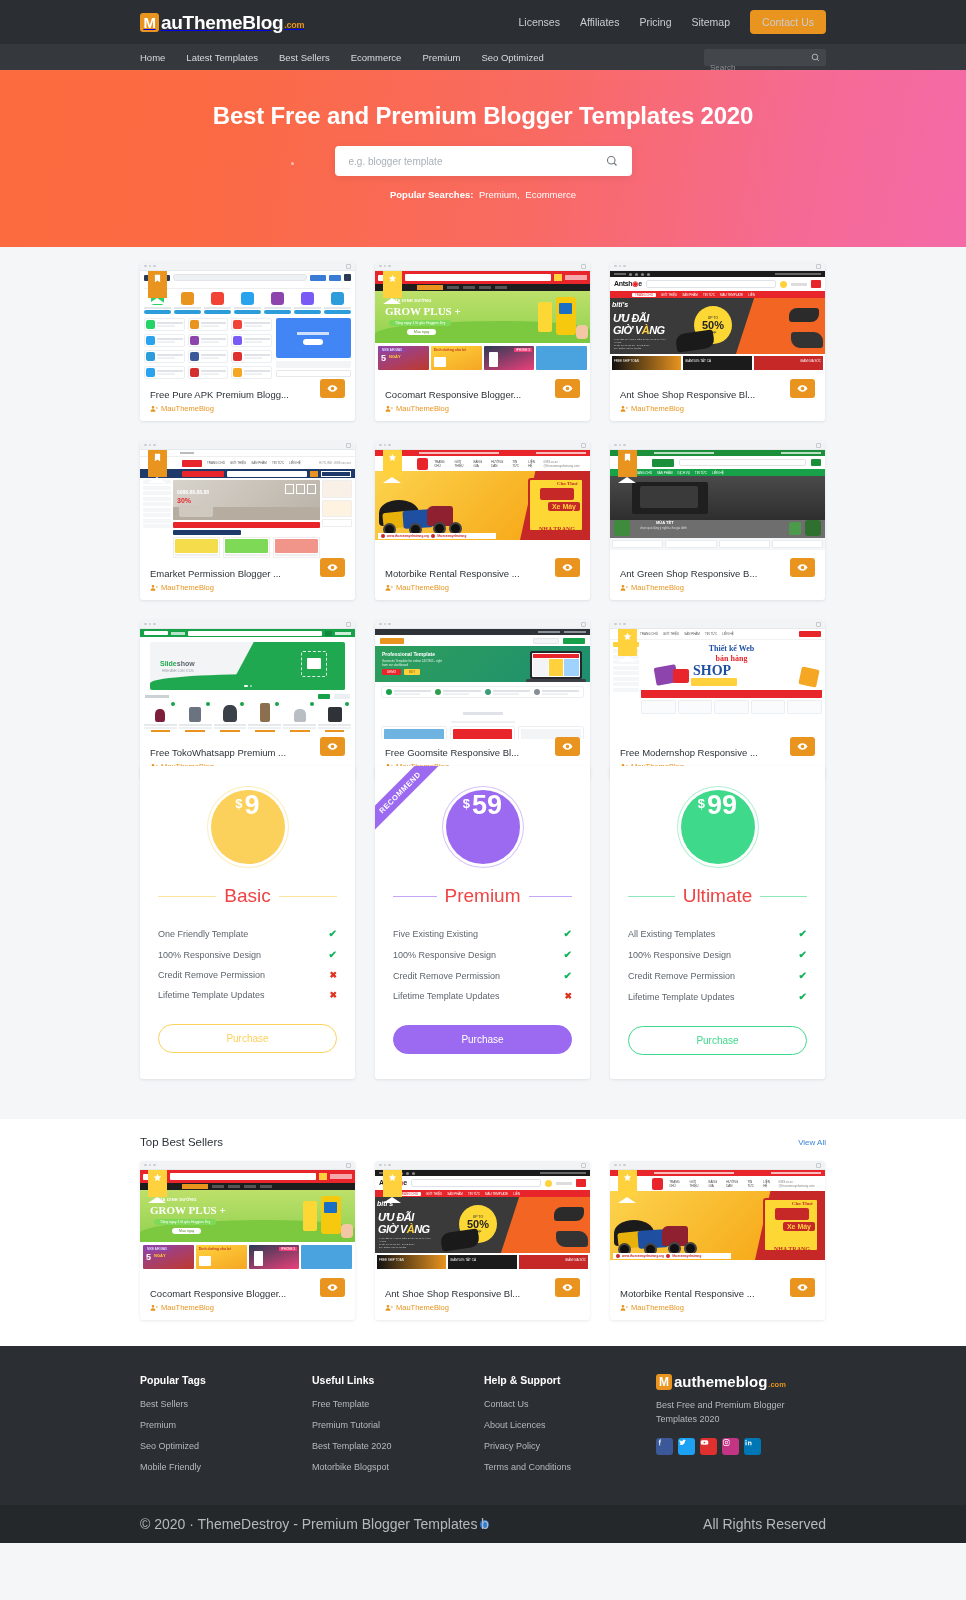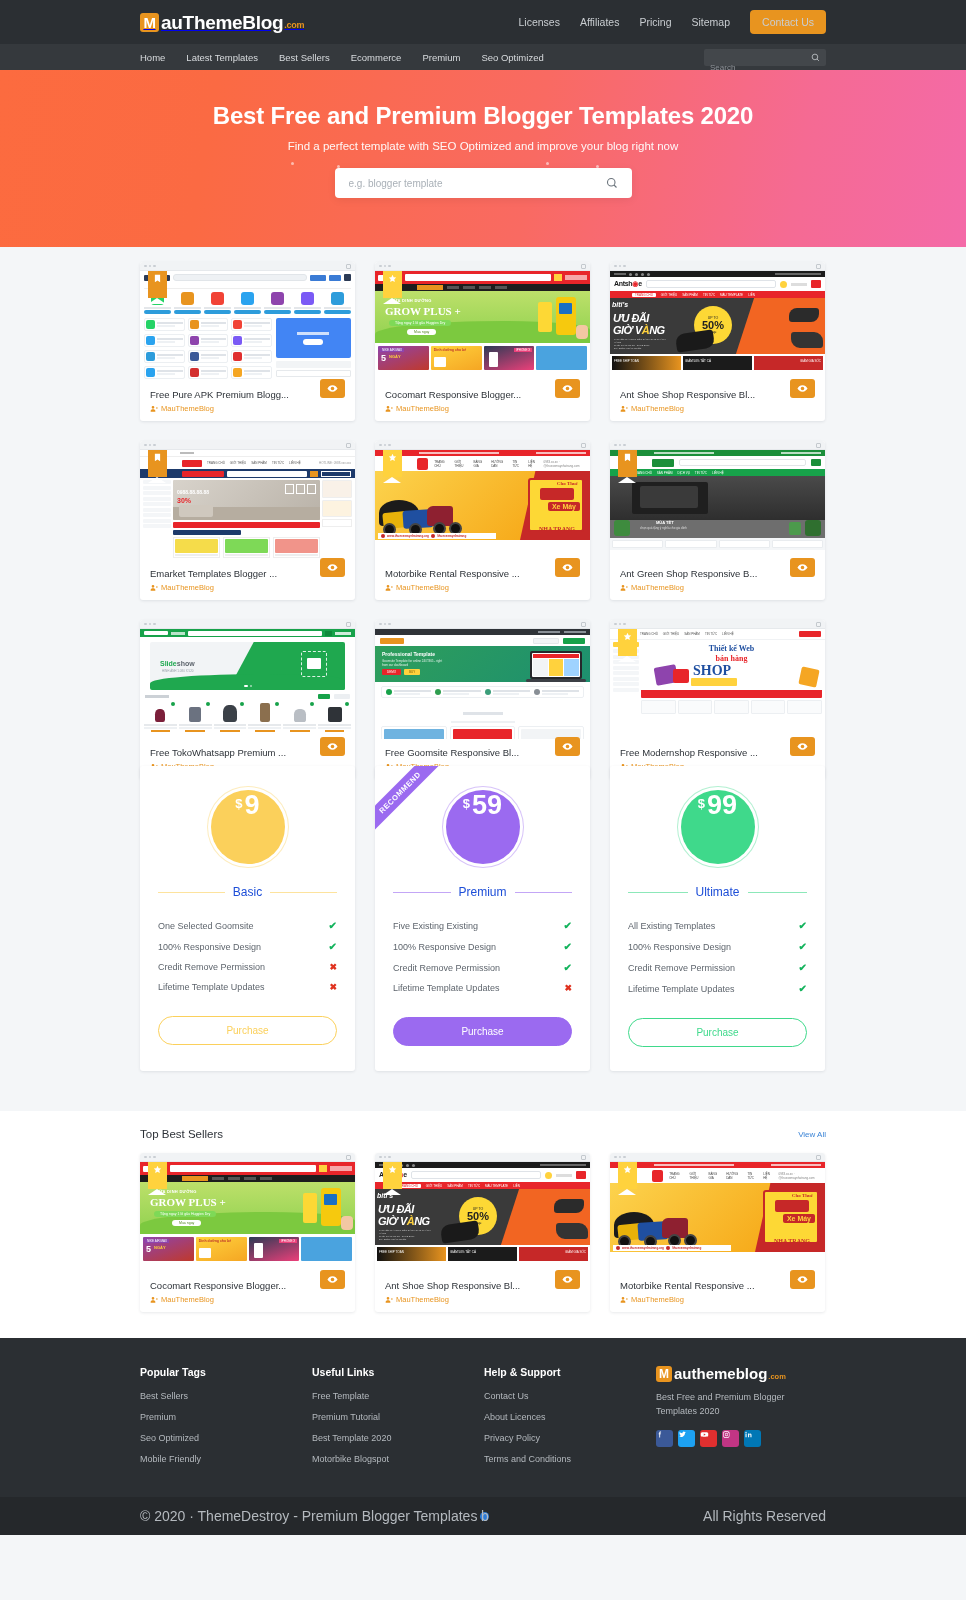--- a/index.html
+++ b/index.html
@@ -124,21 +124,21 @@
     box-shadow:0 1px 3px rgba(30,40,60,.10); position:relative; text-align:center; overflow:hidden;
   }
   .circle {
     width:74px; height:74px; border-radius:50%; margin:0 auto; display:flex;
     align-items:baseline; justify-content:center; color:#fff;
   }
   .circle .cur { font-size:13px; font-weight:bold; margin-right:2px; position:relative; top:-6px; }
   .circle .amt { font-size:27px; font-weight:bold; }
   .plan-name { display:flex; align-items:center; justify-content:center; gap:8px; margin:21px 0 16px; }
   .plan-name .line { flex:1; height:1px; }
-  .plan-name span.nm { font-size:12px; color:#1d4ed8; }
+  .plan-name span.nm { font-size:19px; color:#ef4444; }
   .feat { display:flex; justify-content:space-between; align-items:center; font-size:9px; color:#5e656d; padding:5px 0; }
   .yes { color:#13b35c; font-size:10px; font-weight:bold; }
   .no { color:#e0321f; font-size:9px; font-weight:bold; }
   .purchase { display:block; margin-top:19px; font-size:10px; padding:8px 0; border-radius:16px; text-decoration:none; }
   .recommend {
     position:absolute; left:-36px; top:18px; width:122px; transform:rotate(-45deg);
     background:#9b6af0; color:#fff; font-size:7.5px; font-weight:bold; letter-spacing:.6px;
     text-align:center; padding:4px 0; z-index:4;
   }
 
@@ -209,29 +209,33 @@
 </div>
 
 <section class="hero">
 
   <span class="dot" style="left:291px;top:92px;width:3px;height:3px"></span>
   <span class="dot" style="left:337px;top:95px;width:3px;height:3px"></span>
   <span class="dot" style="left:546px;top:92px;width:3px;height:3px"></span>
   <span class="dot" style="left:596px;top:95px;width:3px;height:3px"></span>
 
   <h1>Best Free and Premium Blogger Templates 2020</h1>
-  <p>Find a perfect template with SEO Optimized and improve your blog right now</p>
 
   <div class="hero-search">
     <input type="text" placeholder="e.g. blogger template" style="">
     <svg style="width:12px;height:12px;color:#6c757d" viewBox="0 0 24 24">
       <path fill="none" stroke="currentColor" stroke-width="2.2" d="M10.5 3a7.5 7.5 0 1 0 0 15 7.5 7.5 0 0 0 0-15zM16 16l5 5"></path>
     </svg>
   </div>
 
+  <div class="popular">
+    <b>Popular Searches:</b>
+    <a href="#">Premium,</a>
+    <a href="#">Ecommerce</a>
+  </div>
 </section>
 
 <section class="grid-section">
   <div class="wrap">
     <div class="grid" id="template-grid">
   <div class="card">
     <div class="card-thumb">
       <div class="browser-bar">
         <span class="bdot"></span>
         <span class="bdot"></span>
@@ -639,21 +643,21 @@
        <div style="width:30px">
          <div style="height:18px;background:#f9f1e8;border:1px solid #eee;border-radius:1px;margin-bottom:2px"></div>
          <div style="height:17px;background:#fdf3e0;border:1px solid #eee;border-radius:1px"></div>
          <div style="height:8px;background:#fff;border:1px solid #eee;margin-top:2px"></div>
        </div>
      </div>
    </div>
             </div>
     </div>
     <div class="card-body">
-      <div class="card-title">Emarket Templates Blogger ...</div>
+      <div class="card-title">Emarket Permission Blogger ...</div>
       <div class="card-author">
               <svg viewBox="0 0 24 24" style="width:8px;height:8px;fill:currentColor">
                 <path d="M9 11a4 4 0 1 0 0-8 4 4 0 0 0 0 8zm0 2c-4 0-7 2-7 4.5V20h14v-2.5C16 15 13 13 9 13zm9-6h5v1.6h-5zm0 3h5v1.6h-5z"></path>
               </svg>
               <span>MauThemeBlog</span>
             </div>
       <a href="#" class="eye-btn">
               <svg viewBox="0 0 24 24">
                 <path d="M12 5C6.5 5 2.4 9.2 1 12c1.4 2.8 5.5 7 11 7s9.6-4.2 11-7c-1.4-2.8-5.5-7-11-7zm0 11a4 4 0 1 1 0-8 4 4 0 0 1 0 8z"></path>
               </svg>
@@ -1090,21 +1094,21 @@
       <span class="cur">$</span>
             <span class="amt">9</span>
     </div>
     <div class="plan-name">
       <span class="line" style="background:#fbd05b99"></span>
       <span class="nm">Basic</span>
       <span class="line" style="background:#fbd05b99"></span>
     </div>
 
       <div class="feat">
-        <span>One Selected Goomsite</span>
+        <span>One Friendly Template</span>
         <span class="yes">✔</span>
       </div>
       <div class="feat">
         <span>100% Responsive Design</span>
         <span class="yes">✔</span>
       </div>
       <div class="feat">
         <span>Credit Remove Permission</span>
         <span class="no">✖</span>
       </div>

